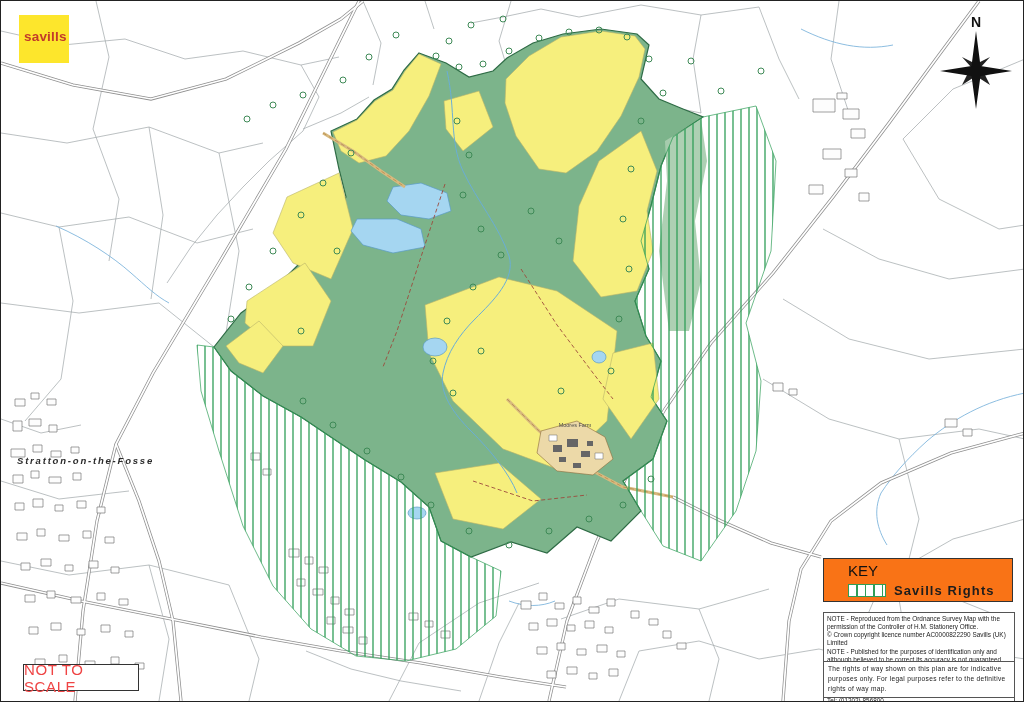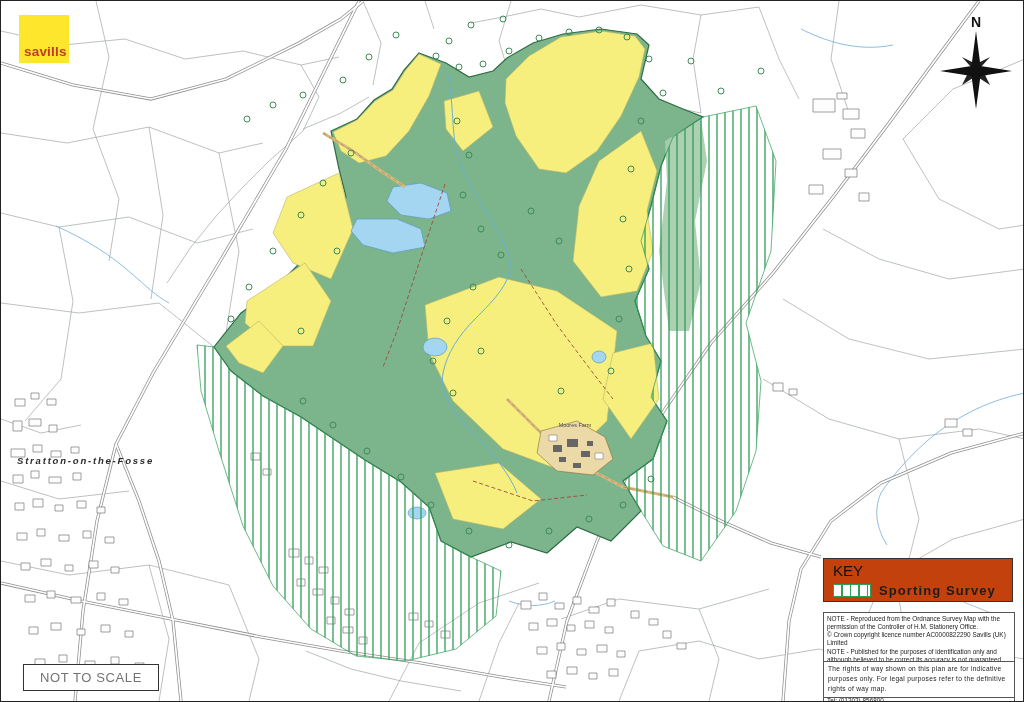--- a/index.html
+++ b/index.html
@@ -5,36 +5,36 @@
   html,body{margin:0;padding:0;background:#e8e8e8;}
   .sheet{
     position:relative;width:1024px;height:702px;background:#ffffff;
     font-family:"Liberation Sans", sans-serif;overflow:hidden;
     border:1px solid #222;box-sizing:border-box;
   }
   .map-svg{position:absolute;left:0;top:0;width:1024px;height:702px;}
   
   .logo{
     position:absolute;left:18px;top:14px;width:50px;height:48px;
-    background:#fde62c;display:flex;align-items:flex-end;
+    background:#fde62c;display:flex;align-items:center;
   }
   .logo span{
     color:#c23b2a;font-size:13.5px;font-weight:bold;letter-spacing:.2px;
     padding:0 0 5px 5px;line-height:1;
   }
   
   .village-label{
     position:absolute;left:16px;top:454px;font-size:9.5px;font-weight:bold;
     letter-spacing:1.8px;color:#2b2b2b;white-space:nowrap;font-style:italic;
   }
   
   .key-box{
     position:absolute;left:822px;top:557px;width:190px;height:44px;
-    background:#c2410c;border:1px solid #333;box-sizing:border-box;
-    padding:4px 0 0 9px;
+    background:#f97316;border:1px solid #333;box-sizing:border-box;
+    padding:4px 0 0 24px;
   }
   .key-title{font-size:15px;color:#111;line-height:1.1;}
   .key-item{display:flex;align-items:center;margin-top:3px;}
   .key-swatch{
     width:38px;height:13px;border:1.5px solid #2f9e57;box-sizing:border-box;
     background-image:repeating-linear-gradient(to right,#fff 0,#fff 7px,#2f9e57 7px,#2f9e57 8.5px);
     margin-right:8px;
   }
   .key-item-label{font-size:13px;font-weight:bold;letter-spacing:1.1px;color:#1d1d1d;}
   
@@ -47,24 +47,24 @@
   .notes-ref{flex:1;padding:1.5px 3px;}
   .notes-date{width:62px;border-left:1px solid #555;padding:1.5px 3px;box-sizing:border-box;}
   .notes-team{padding:1.5px 3px;white-space:pre-line;}
   .rights-box{
     position:absolute;left:822px;top:660px;width:192px;box-sizing:border-box;
     background:#fff;border:1px solid #555;font-size:6.6px;color:#222;
     line-height:1.55;letter-spacing:.3px;padding:2px 4px;
   }
   
   .scale-box{
-    position:absolute;left:22px;top:663px;width:136px;height:27px;
+    position:absolute;left:22px;top:663px;width:116px;height:27px;
     background:#fff;border:1.2px solid #333;box-sizing:border-box;
     display:flex;align-items:center;justify-content:center;
-    font-size:13px;letter-spacing:.6px;color:#737373;
+    font-size:15px;letter-spacing:.6px;color:#ef4444;
   }
 </style>
 </head>
 <body>
 
 <div class="sheet">
 
   <svg class="map-svg" viewBox="0 0 1024 702">
     <defs>
       <pattern id="hatch" width="8" height="8" patternUnits="userSpaceOnUse">
@@ -276,21 +276,21 @@
   <div class="logo">
     <span>savills</span>
   </div>
 
   <div class="village-label">Stratton-on-the-Fosse</div>
 
   <div class="key-box">
     <div class="key-title">KEY</div>
     <div class="key-item">
       <div class="key-swatch"></div>
-      <div class="key-item-label">Sporting Survey</div>
+      <div class="key-item-label">Savills Rights</div>
     </div>
   </div>
 
   <div class="notes-box">
     <div class="notes-sec">
       <span>NOTE - Reproduced from the Ordnance Survey Map with the permission of the Controller of H.M. Stationery Office.</span><br>
       <span>© Crown copyright licence number AC0000822290 Savills (UK) Limited</span><br>
       <span>NOTE - Published for the purposes of identification only and although believed to be correct its accuracy is not guaranteed.</span>
     </div>
     <div class="notes-row">

